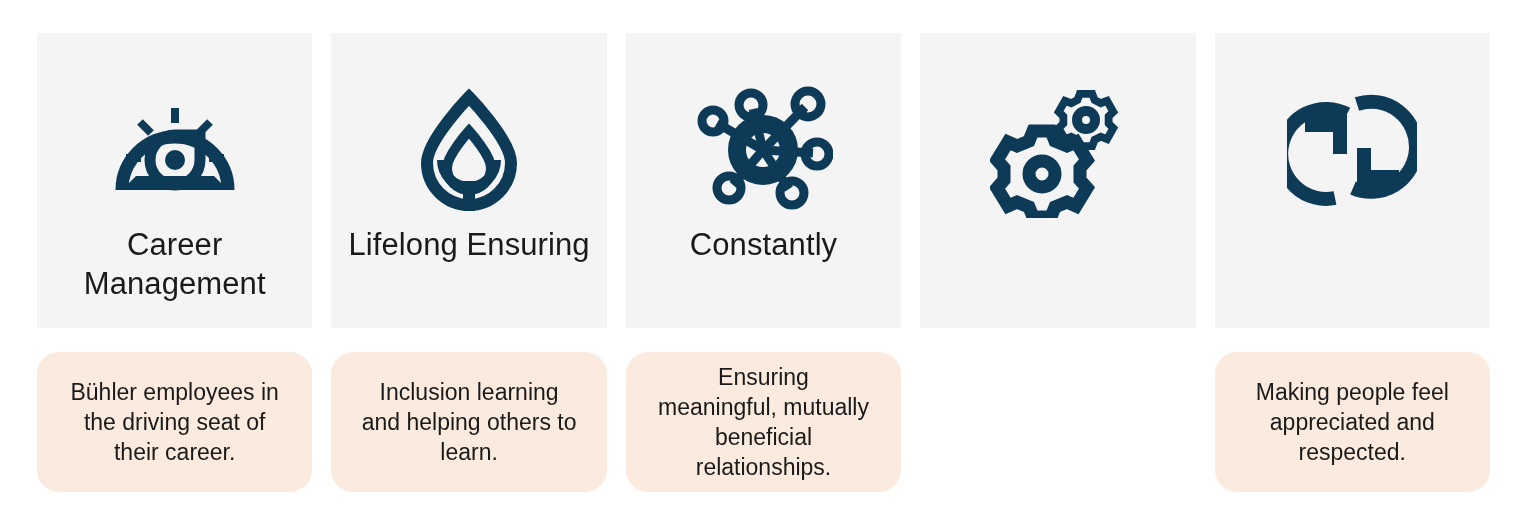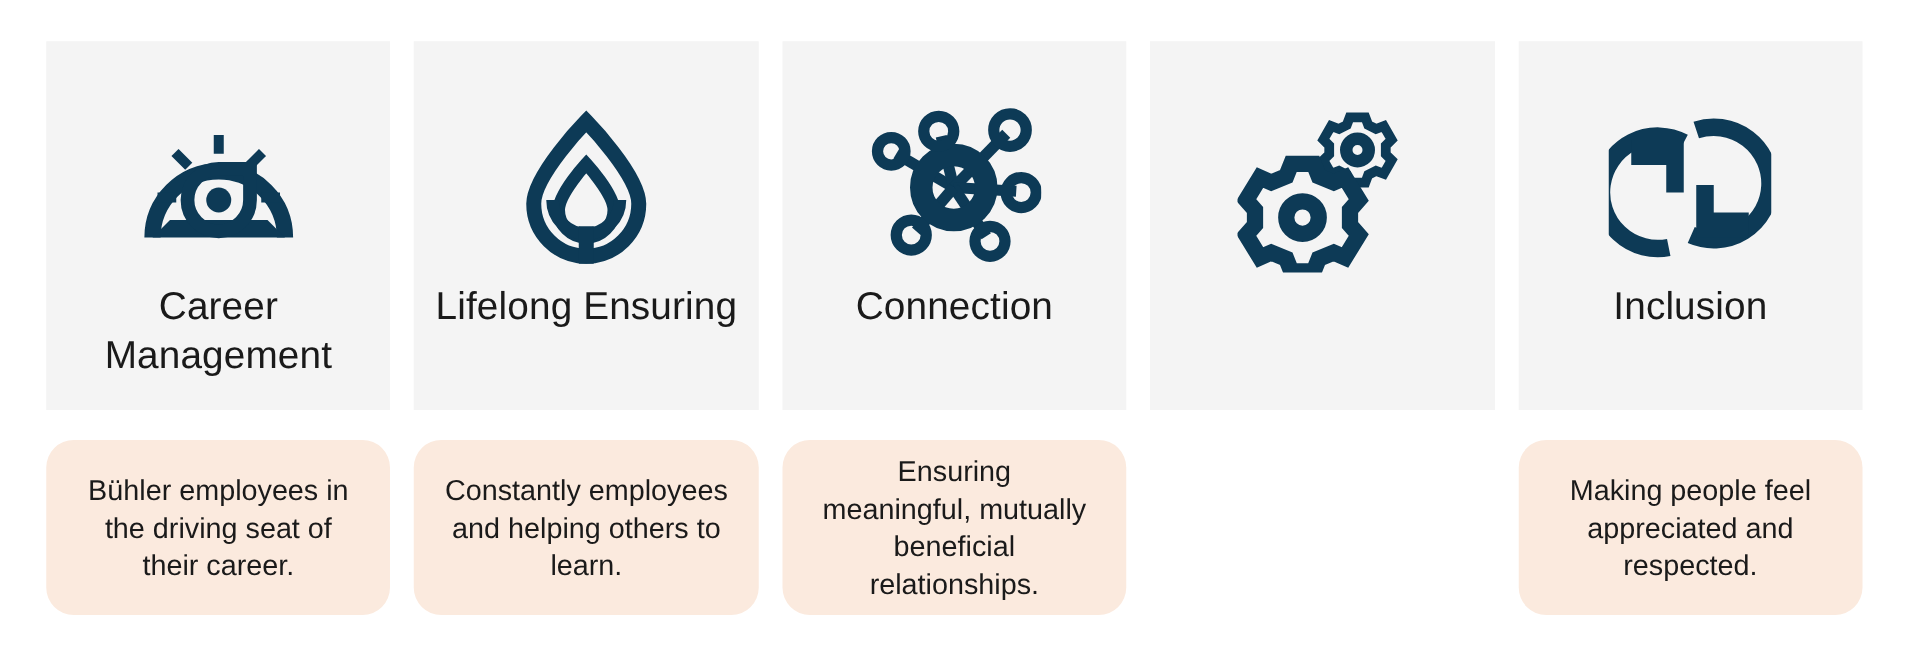--- a/index.html
+++ b/index.html
@@ -129,21 +129,21 @@
               <path d="M28 75 A27 27 0 0 0 82 75" stroke-width="10"></path>
             </g>
             <rect x="49" y="96" width="12" height="30" fill="#0d3a56"></rect>
           </svg>
         </div>
         <div class="card-title">Lifelong
 Ensuring</div>
       </div>
       <div class="spacer"></div>
       <div class="desc-card">
-        <div class="desc-text">Constantly employees
+        <div class="desc-text">Inclusion learning
 and helping others to
 learn.</div>
       </div>
     </div>
 
     <div class="column">
       <div class="top-card">
         <div class="icon-wrap">
           <svg width="140" height="130" viewBox="0 0 140 130" aria-hidden="true">
             <g stroke="#0d3a56" fill="none" stroke-width="9">
@@ -158,21 +158,21 @@
             <g fill="none" stroke="#0d3a56" stroke-width="9">
               <circle cx="20" cy="36" r="11"></circle>
               <circle cx="58" cy="20" r="12"></circle>
               <circle cx="115" cy="19" r="13"></circle>
               <circle cx="124" cy="69" r="12"></circle>
               <circle cx="99" cy="108" r="12"></circle>
               <circle cx="36" cy="103" r="12"></circle>
             </g>
           </svg>
         </div>
-        <div class="card-title">Connection</div>
+        <div class="card-title">Constantly</div>
       </div>
       <div class="spacer"></div>
       <div class="desc-card">
         <div class="desc-text">Ensuring
 meaningful, mutually
 beneficial
 relationships.</div>
       </div>
     </div>
 
@@ -215,21 +215,20 @@
               <path d="M48 110 A45 45 0 1 1 60 26"></path>
             </g>
             <path d="M18 24 L60 24 L60 66 L46 66 L46 44 L18 44 Z" fill="#0d3a56"></path>
 
             <g fill="none" stroke="#0d3a56" stroke-width="14">
               <path d="M70 16 A45 45 0 1 1 66 100"></path>
             </g>
             <path d="M112 102 L70 102 L70 60 L84 60 L84 82 L112 82 Z" fill="#0d3a56"></path>
           </svg>
         </div>
-        <div class="card-title">Inclusion</div>
       </div>
       <div class="spacer"></div>
       <div class="desc-card">
         <div class="desc-text">Making people feel
 appreciated and
 respected.</div>
       </div>
     </div>
 
   </div>

